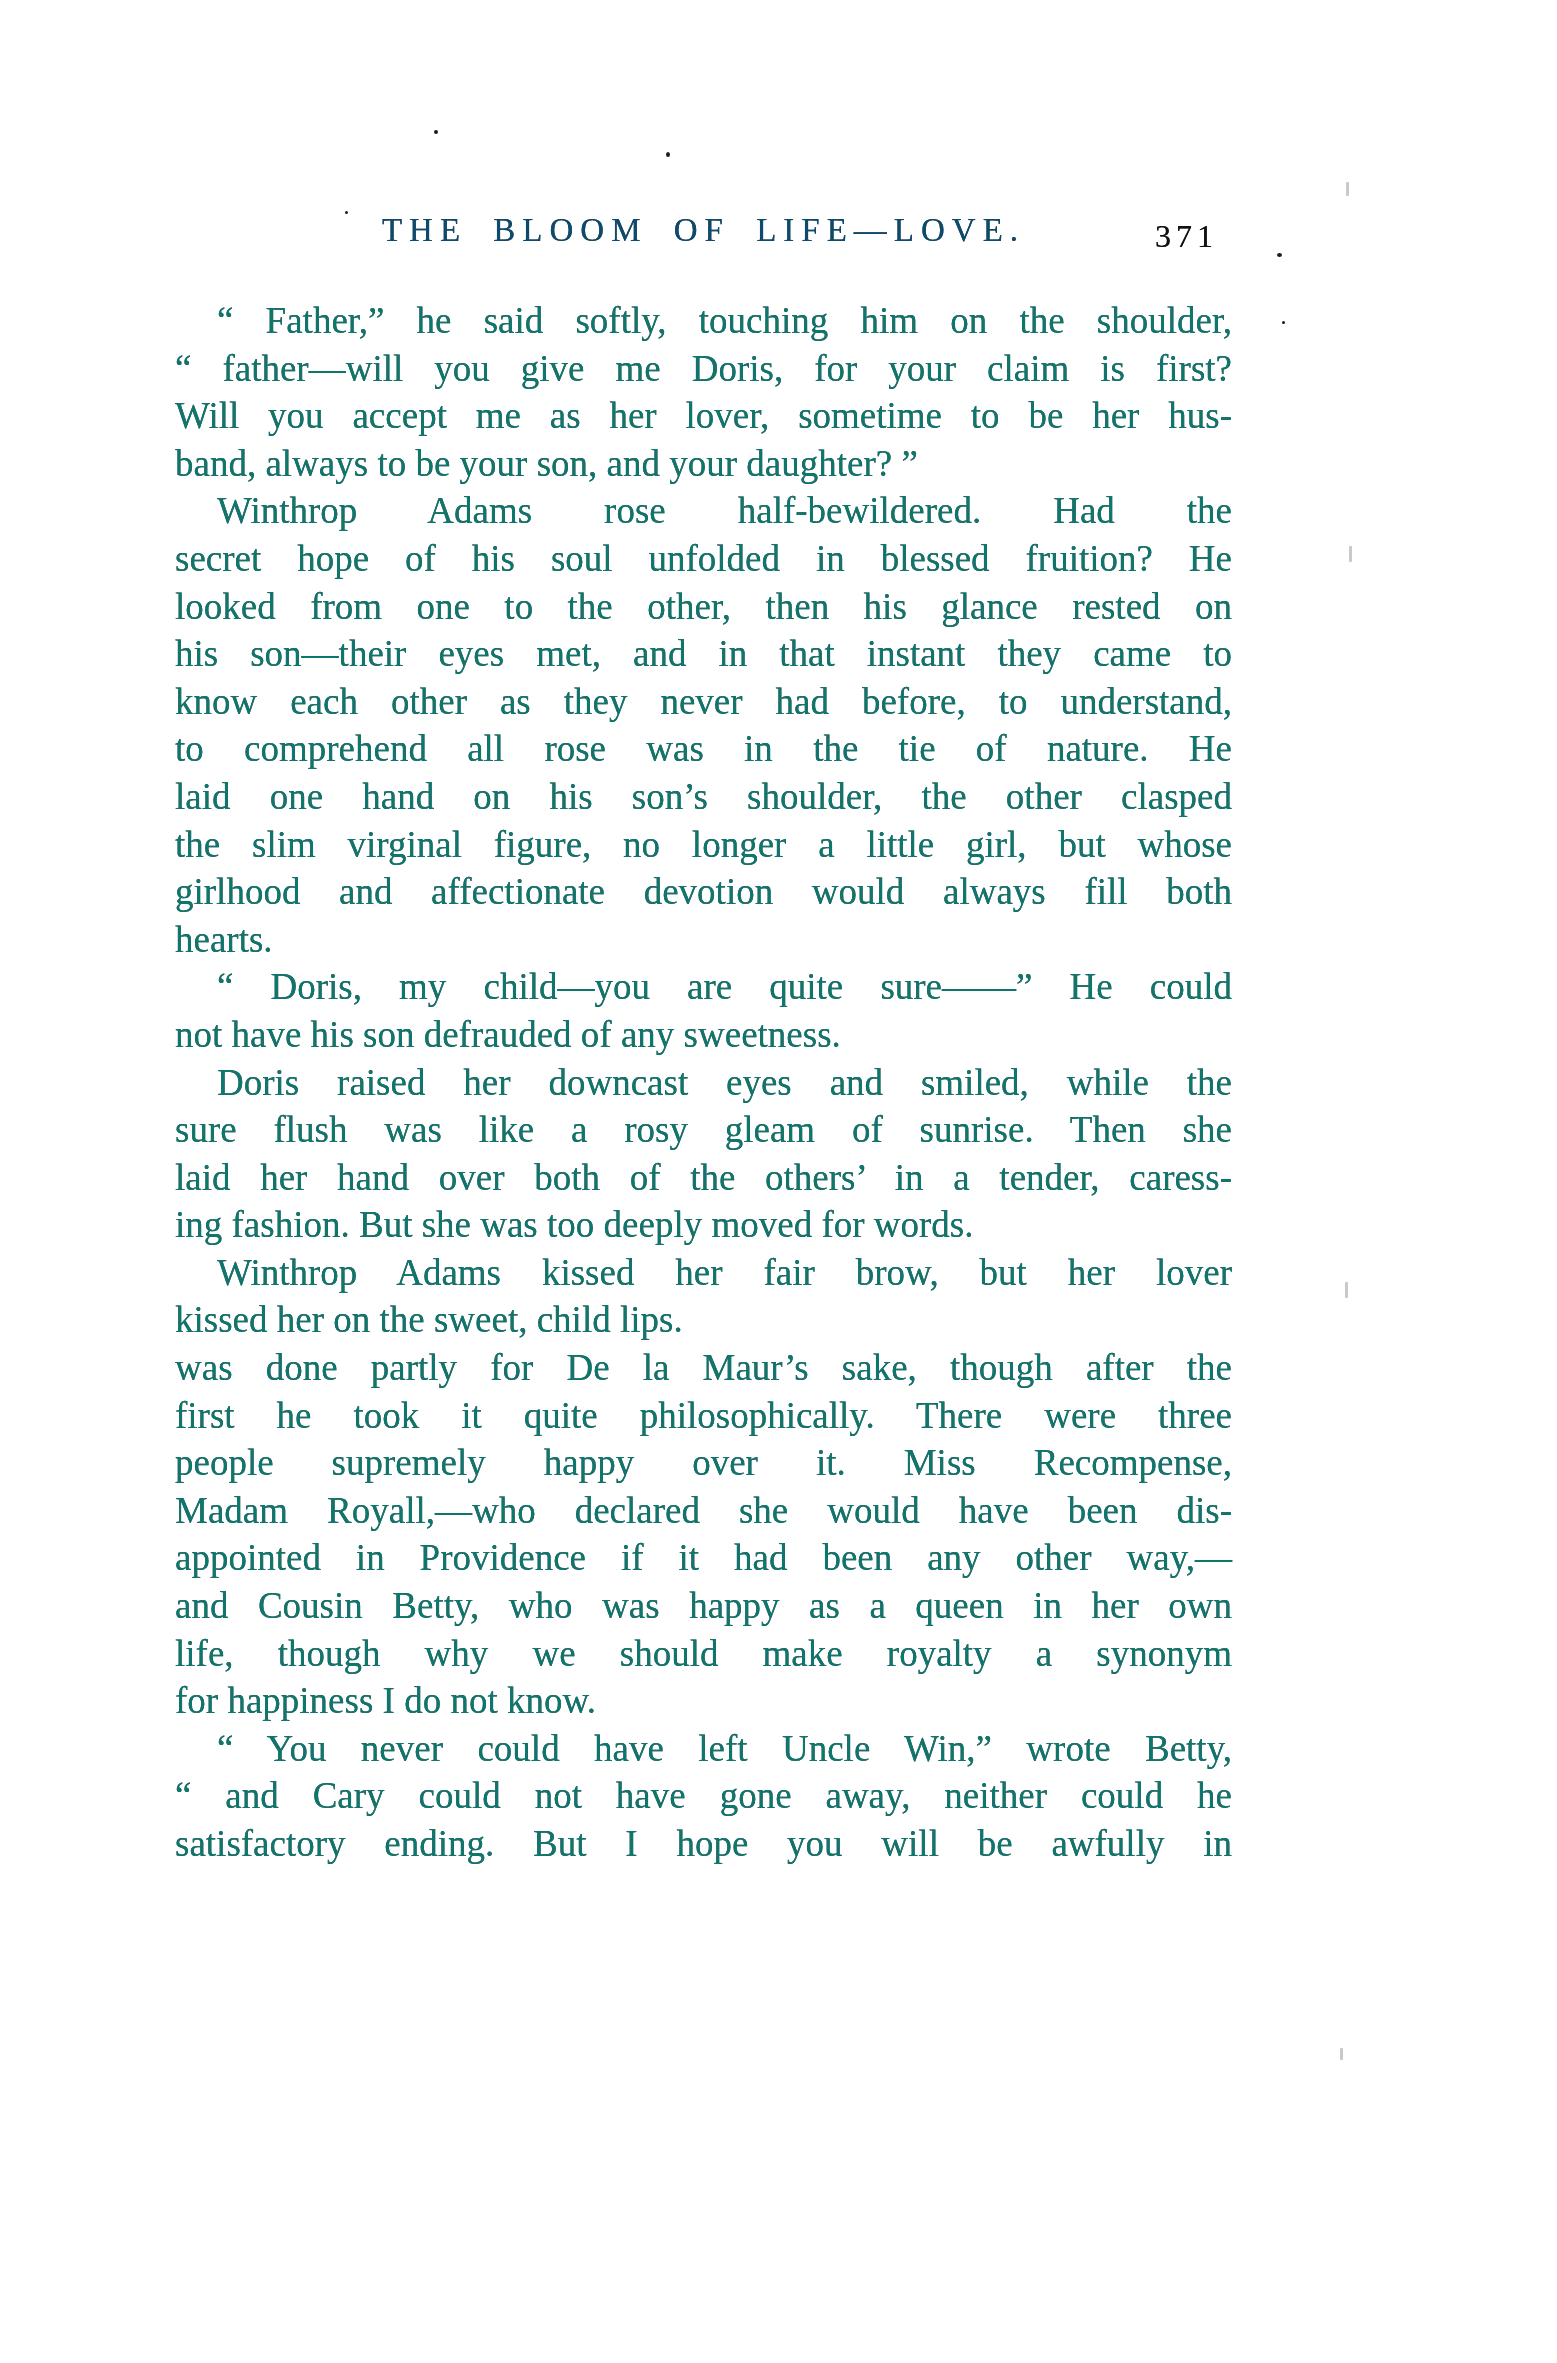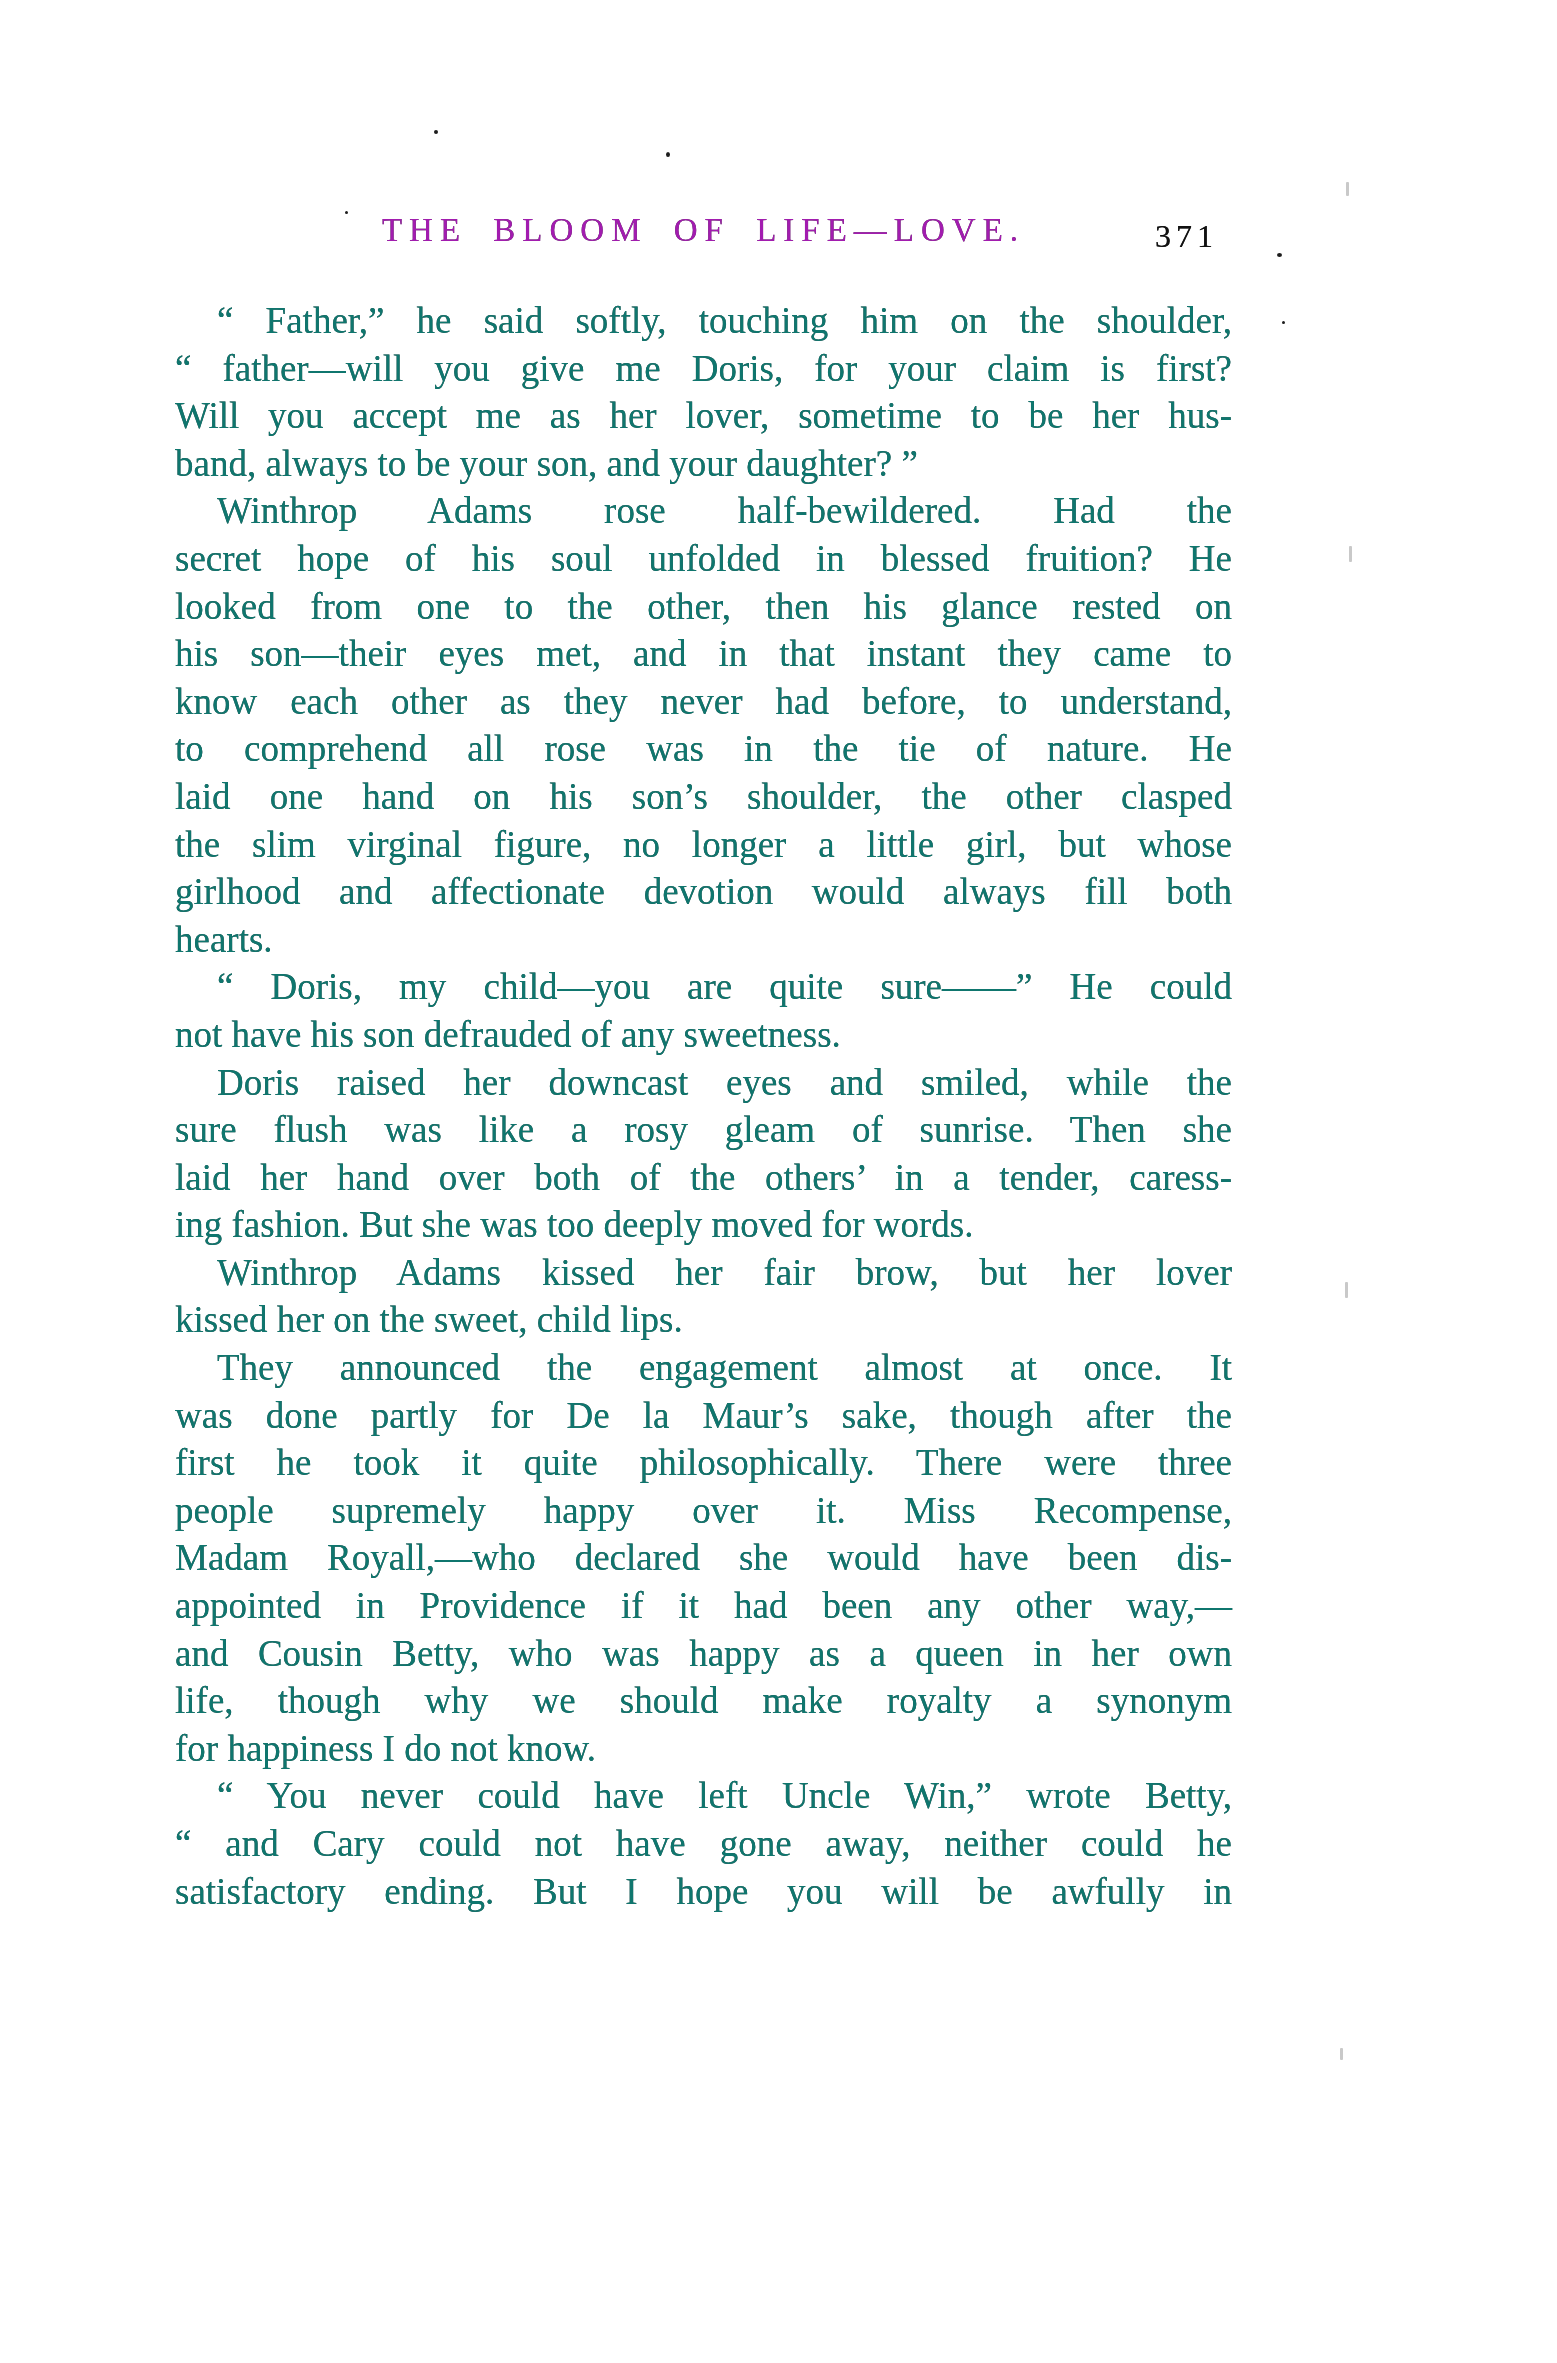--- a/index.html
+++ b/index.html
@@ -22,21 +22,21 @@
     top: 212px;
     width: 1057px;
     height: 44px;
   }
   .running-title {
     text-align: center;
     font-size: 33px;
     letter-spacing: 7px;
     word-spacing: 11px;
     white-space: nowrap;
-    color: #a21caf;
+    color: #0c4a6e;
     text-shadow: 0 0 0.6px rgba(0,0,0,0.75);
   }
   .folio {
     position: absolute;
     right: 14px;
     top: 6px;
     font-size: 32px;
     letter-spacing: 5px;
     color: #111;
     text-shadow: 0 0 0.6px rgba(0,0,0,0.75);
@@ -99,21 +99,20 @@
       <div class="line">girlhood and affectionate devotion would always fill both</div>
       <div class="line ragged">hearts.</div>
       <div class="line indent">“ Doris, my child—you are quite sure——” He could</div>
       <div class="line ragged">not have his son defrauded of any sweetness.</div>
       <div class="line indent">Doris raised her downcast eyes and smiled, while the</div>
       <div class="line">sure flush was like a rosy gleam of sunrise. Then she</div>
       <div class="line">laid her hand over both of the others’ in a tender, caress-</div>
       <div class="line ragged">ing fashion. But she was too deeply moved for words.</div>
       <div class="line indent">Winthrop Adams kissed her fair brow, but her lover</div>
       <div class="line ragged">kissed her on the sweet, child lips.</div>
-      <div class="line indent">They announced the engagement almost at once. It</div>
       <div class="line">was done partly for De la Maur’s sake, though after the</div>
       <div class="line">first he took it quite philosophically. There were three</div>
       <div class="line">people supremely happy over it. Miss Recompense,</div>
       <div class="line">Madam Royall,—who declared she would have been dis-</div>
       <div class="line">appointed in Providence if it had been any other way,—</div>
       <div class="line">and Cousin Betty, who was happy as a queen in her own</div>
       <div class="line">life, though why we should make royalty a synonym</div>
       <div class="line ragged">for happiness I do not know.</div>
       <div class="line indent">“ You never could have left Uncle Win,” wrote Betty,</div>
       <div class="line">“ and Cary could not have gone away, neither could he</div>

